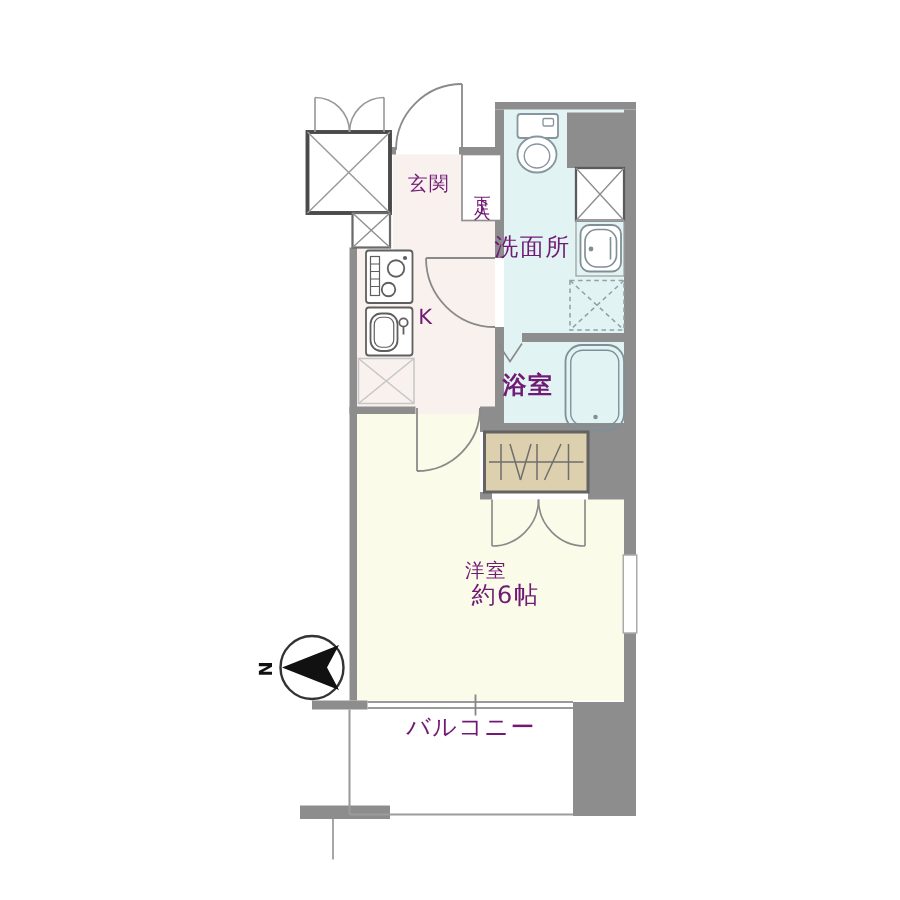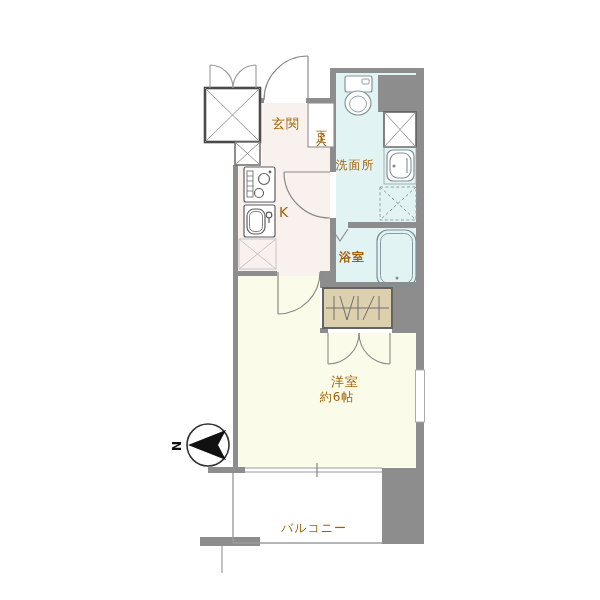--- a/index.html
+++ b/index.html
@@ -4,24 +4,24 @@
 <style>
   html,body{margin:0;padding:0;background:#fff;}
   #stage{
     position:relative;width:600px;height:600px;background:#ffffff;
     font-family:"DejaVu Sans","Liberation Sans",sans-serif;
     outline:1px solid #e4e4e4;overflow:hidden;
   }
   #plan-svg{position:absolute;left:0;top:0;}
   .lbl{
     position:absolute;transform:translate(-50%,-50%);
-    color:#a16207;white-space:nowrap;letter-spacing:1px;
+    color:#701a75;white-space:nowrap;letter-spacing:1px;
     font-size:13px;line-height:1;
   }
-  .lbl.small{font-size:12px;}
+  .lbl.small{font-size:16px;}
   .lbl.vert{
     writing-mode:vertical-rl;text-orientation:upright;
     letter-spacing:2px;font-size:11px;white-space:normal;
   }
   .lbl.north{
     font-size:12px;font-weight:bold;color:#111;
     transform:translate(-50%,-50%) rotate(-90deg);letter-spacing:0;
   }
 </style>
 </head>
@@ -194,17 +194,17 @@
       <circle cx="208" cy="445" r="21" fill="#ffffff" stroke="#333333" stroke-width="1.6"></circle>
       <polygon points="188,445 226,430 218,445 226,460" fill="#111111"></polygon>
     </g>
   </svg>
 
   <div class="lbl" style="left:286px;top:123px;">玄関</div>
   <div class="lbl vert" style="left:321px;top:125px;">下足入</div>
   <div class="lbl small" style="left:355px;top:165px;">洗面所</div>
   <div class="lbl small" style="left:352px;top:257px;font-weight:bold;">浴室</div>
   <div class="lbl" style="left:284px;top:212px;font-size:14px;">K</div>
-  <div class="lbl" style="left:324px;top:381px;margin-left:21px;">洋室</div>
+  <div class="lbl" style="left:324px;top:381px;">洋室</div>
   <div class="lbl small" style="left:337px;top:397px;">約6帖</div>
-  <div class="lbl small" style="left:314px;top:528px;">バルコニー</div>
+  <div class="lbl small" style="left:314px;top:485px;">バルコニー</div>
   <div class="lbl north" style="left:177px;top:446px;">N</div>
 </div>
 
 </body></html>

